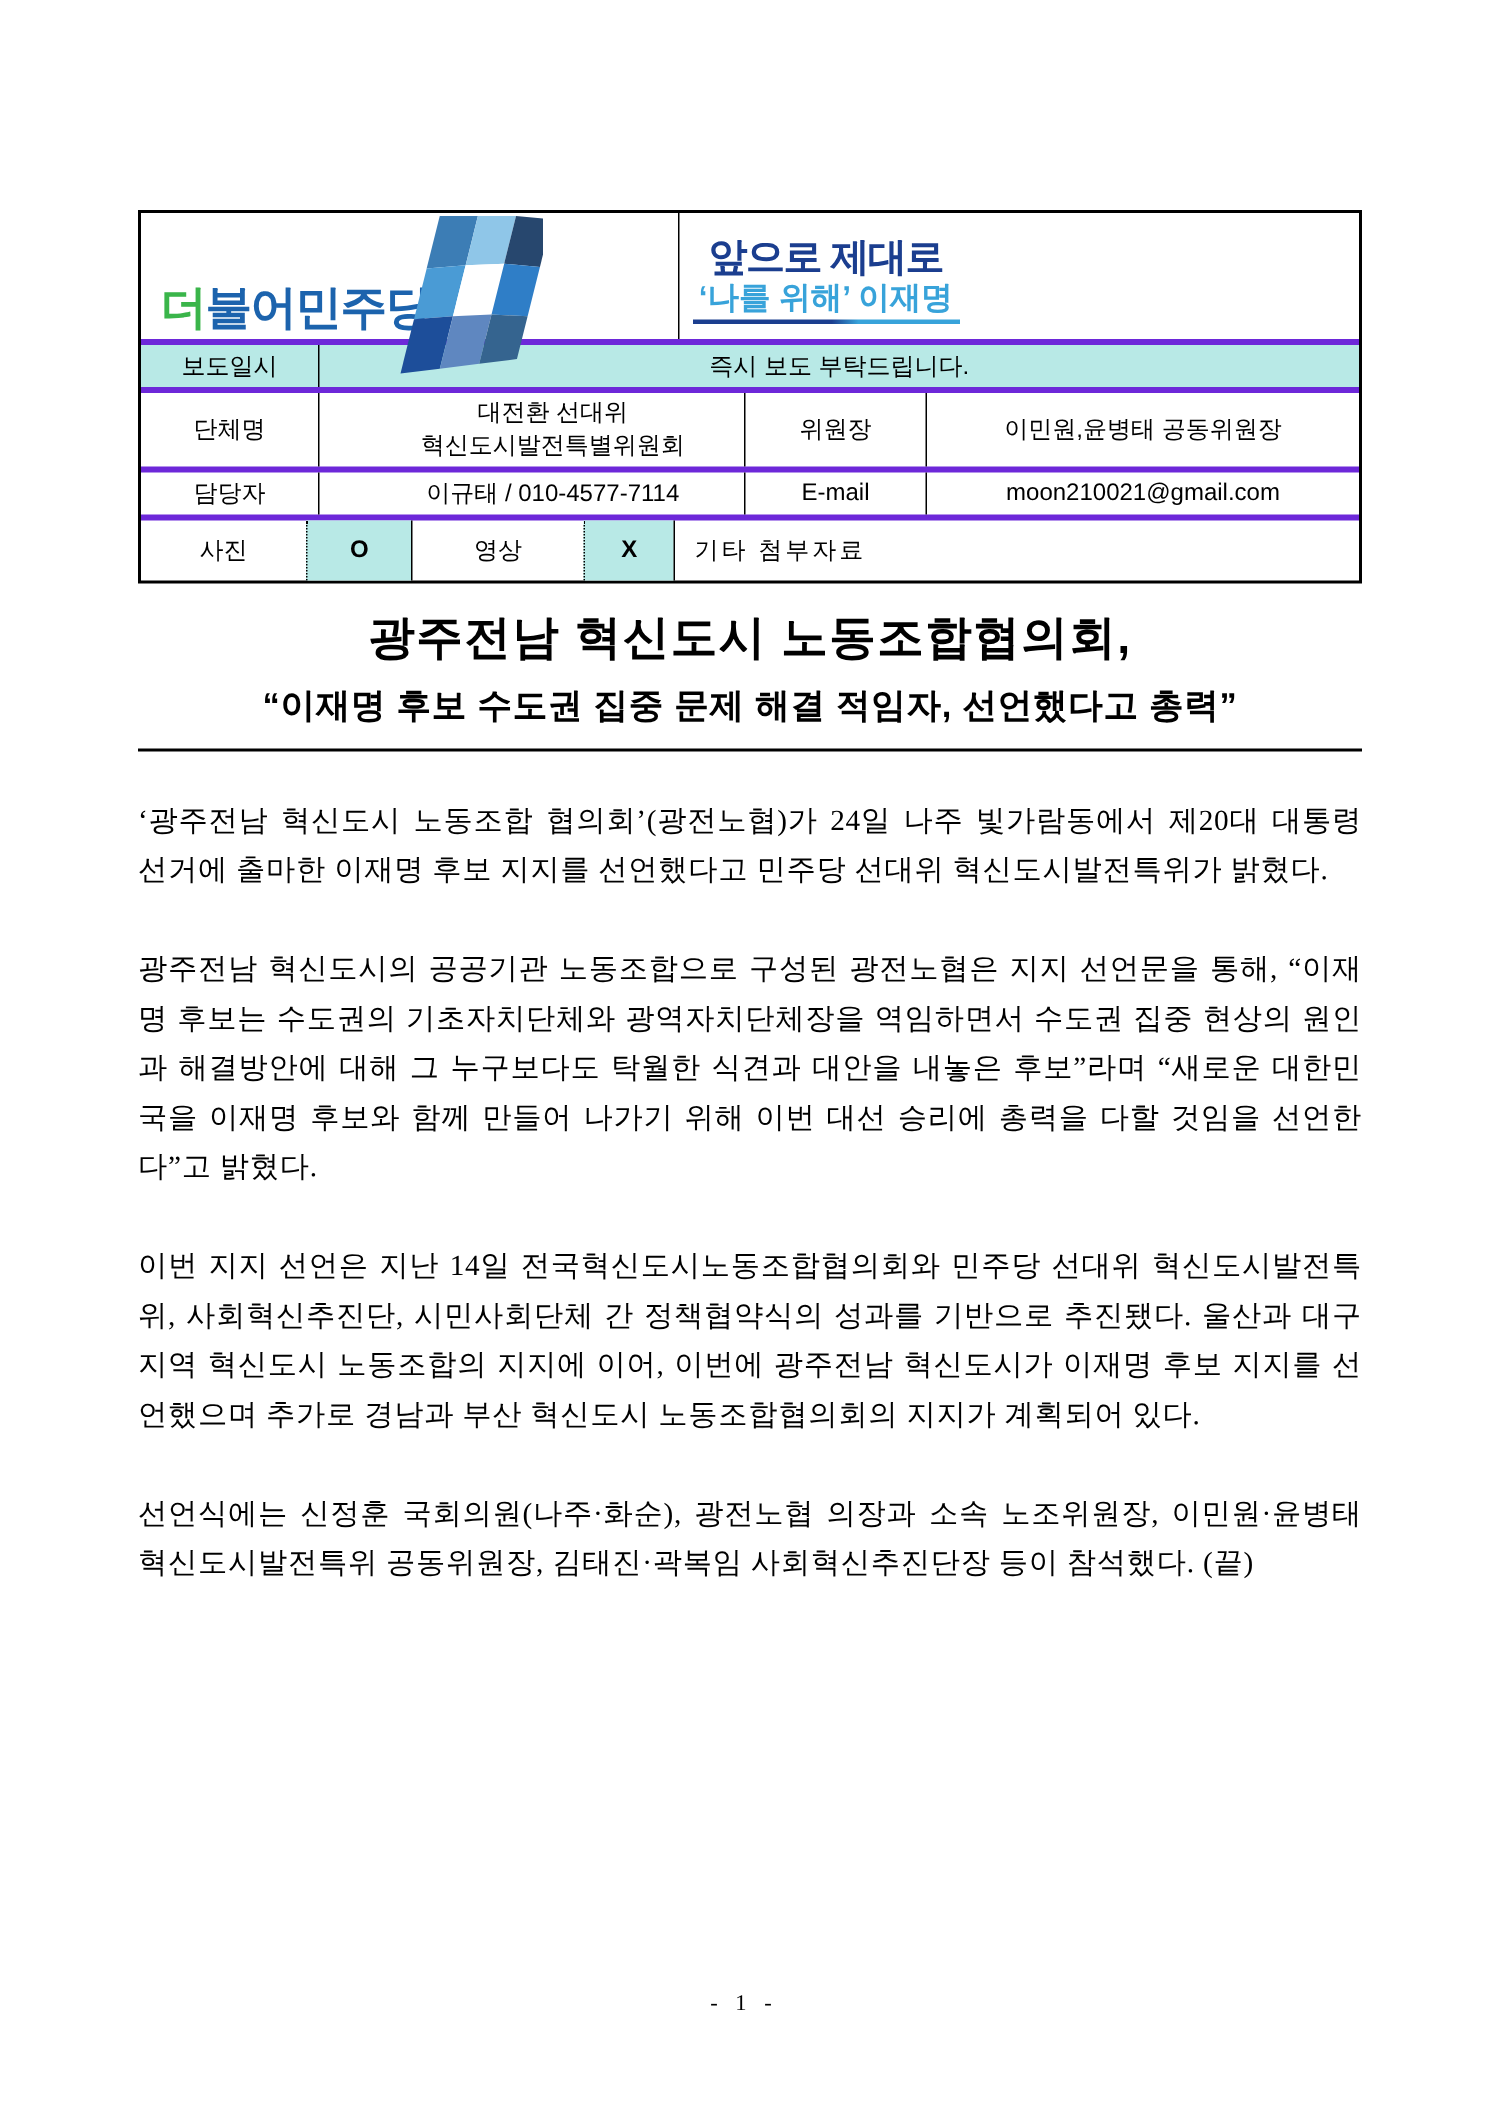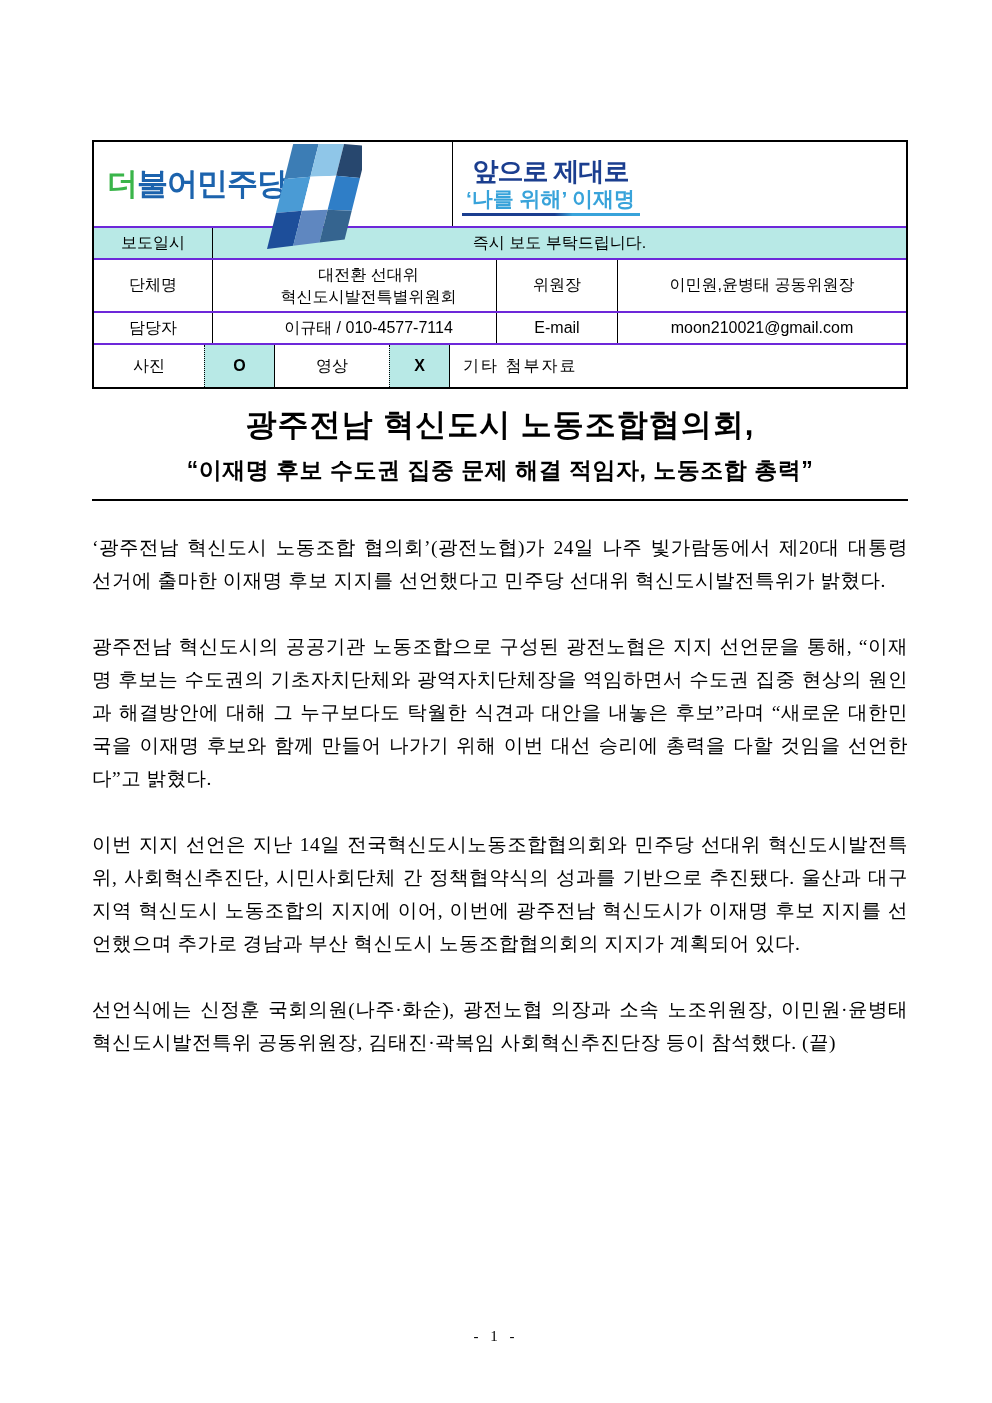--- a/index.html
+++ b/index.html
@@ -6,29 +6,29 @@
   html,body { background:#e9e9e9; }
   .page {
     position:relative; width:992px; height:1403px; margin:0 auto;
     background:#ffffff; overflow:hidden;
     font-family:"Liberation Sans", sans-serif; color:#000;
   }
   .content { position:absolute; left:92px; top:140px; width:816px; }
 
   
   .doc-table { border:2px solid #000; width:100%; }
-  .trow { display:flex; border-top:2px solid #6d28d9; align-items:stretch; }
+  .trow { display:flex; border-top:4px solid #6d28d9; align-items:stretch; }
   .trow:first-child { border-top:none; }
   .cell { display:flex; align-items:center; justify-content:center; text-align:center; font-size:16px; }
   .b-left { border-left:1px solid #000; }
   .b-left-dot { border-left:1px dotted #000; }
   .cyan { background:var(--cyan,#b8e9e6); }
 
   .header-row { height:84px; position:relative; }
-  .logo-cell { width:358px; justify-content:flex-start; padding-left:13px; position:relative; }
+  .logo-cell { width:358px; justify-content:flex-start; padding-left:13px; position:relative;align-items:flex-end; }
   .logo-text { font-size:31px; font-weight:800; letter-spacing:-1px; white-space:nowrap; }
   .logo-green { color:var(--logo_green,#3ab54a); }
   .logo-blue  { color:var(--logo_blue,#1c63ad); }
   .flag-wrap { position:absolute; left:160px; top:2px; width:108px; height:106px; z-index:3; pointer-events:none; }
 
   .doc-title-cell { flex:1; font-family:"Liberation Serif", serif; font-size:34px; letter-spacing:16px; padding-left:10px; white-space:nowrap; }
   .slogan-cell { width:196px; border-left:1px solid #000; flex-direction:column; padding-top:4px; }
   .slogan-1 { font-size:26px; font-weight:900; letter-spacing:-1px; color:var(--slogan_navy,#1b3e8f); line-height:30px; white-space:nowrap; }
   .slogan-2 { font-size:21px; font-weight:700; color:var(--slogan_blue,#38a3da); line-height:26px; white-space:nowrap; }
   .slogan-underline { width:178px; height:3px; margin-top:1px;
@@ -126,21 +126,21 @@
         <div class="cell c-photo-val cyan b-left-dot">O</div>
         <div class="cell c-video b-left">영상</div>
         <div class="cell c-video-val cyan b-left-dot">X</div>
         <div class="cell c-etc b-left">기타 첨부자료</div>
       </div>
 
     </div>
 
     <div class="title-block">
       <div class="main-title">광주전남 혁신도시 노동조합협의회,</div>
-      <div class="sub-title">“이재명 후보 수도권 집중 문제 해결 적임자, 노동조합 총력”</div>
+      <div class="sub-title">“이재명 후보 수도권 집중 문제 해결 적임자, 선언했다고 총력”</div>
     </div>
     <hr class="rule">
 
     <div class="body-text">
       <p>‘광주전남 혁신도시 노동조합 협의회’(광전노협)가 24일 나주 빛가람동에서 제20대 대통령 선거에 출마한 이재명 후보 지지를 선언했다고 민주당 선대위 혁신도시발전특위가 밝혔다.</p>
       <p>광주전남 혁신도시의 공공기관 노동조합으로 구성된 광전노협은 지지 선언문을 통해, “이재명 후보는 수도권의 기초자치단체와 광역자치단체장을 역임하면서 수도권 집중 현상의 원인과 해결방안에 대해 그 누구보다도 탁월한 식견과 대안을 내놓은 후보”라며 “새로운 대한민국을 이재명 후보와 함께 만들어 나가기 위해 이번 대선 승리에 총력을 다할 것임을 선언한다”고 밝혔다.</p>
       <p>이번 지지 선언은 지난 14일 전국혁신도시노동조합협의회와 민주당 선대위 혁신도시발전특위, 사회혁신추진단, 시민사회단체 간 정책협약식의 성과를 기반으로 추진됐다. 울산과 대구지역 혁신도시 노동조합의 지지에 이어, 이번에 광주전남 혁신도시가 이재명 후보 지지를 선언했으며 추가로 경남과 부산 혁신도시 노동조합협의회의 지지가 계획되어 있다.</p>
       <p>선언식에는 신정훈 국회의원(나주·화순), 광전노협 의장과 소속 노조위원장, 이민원·윤병태 혁신도시발전특위 공동위원장, 김태진·곽복임 사회혁신추진단장 등이 참석했다. (끝)</p>
     </div>
 

